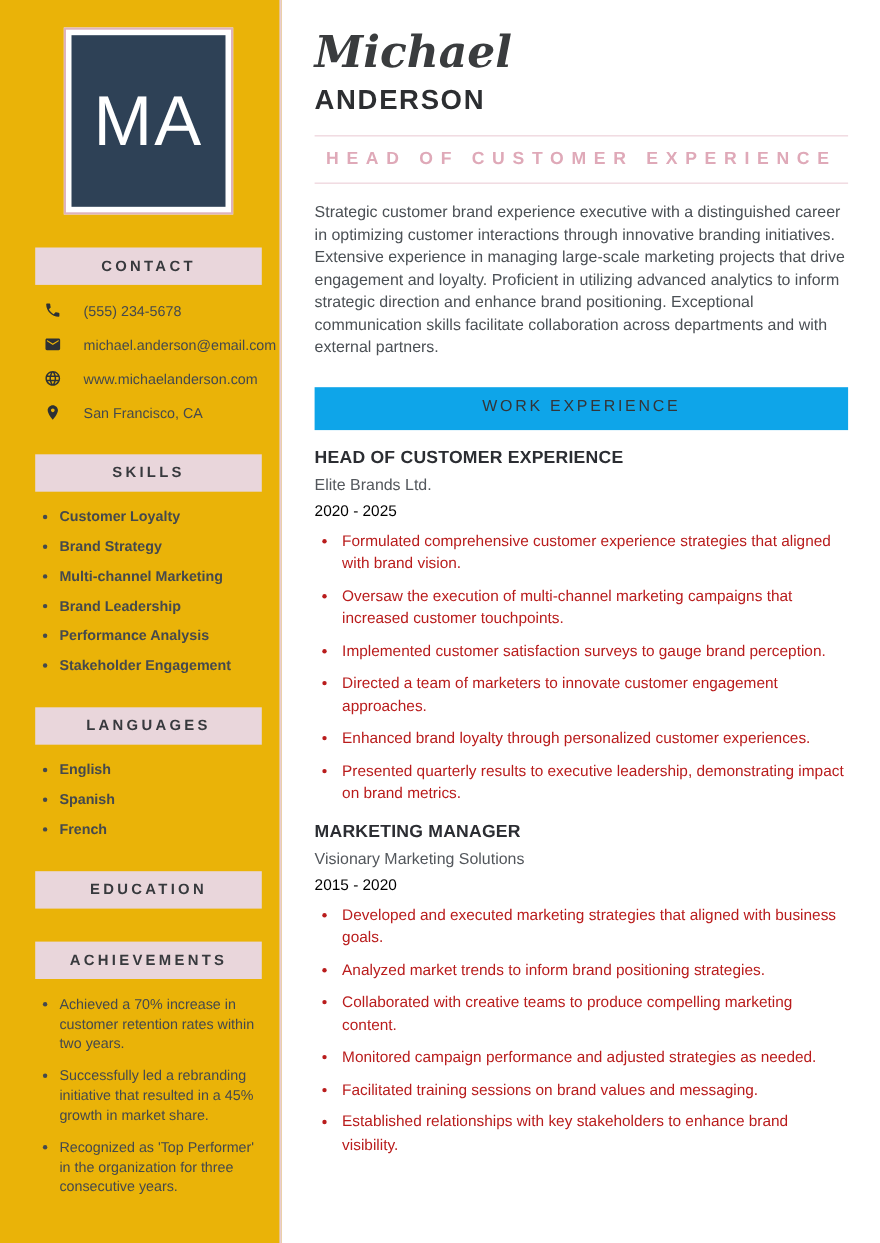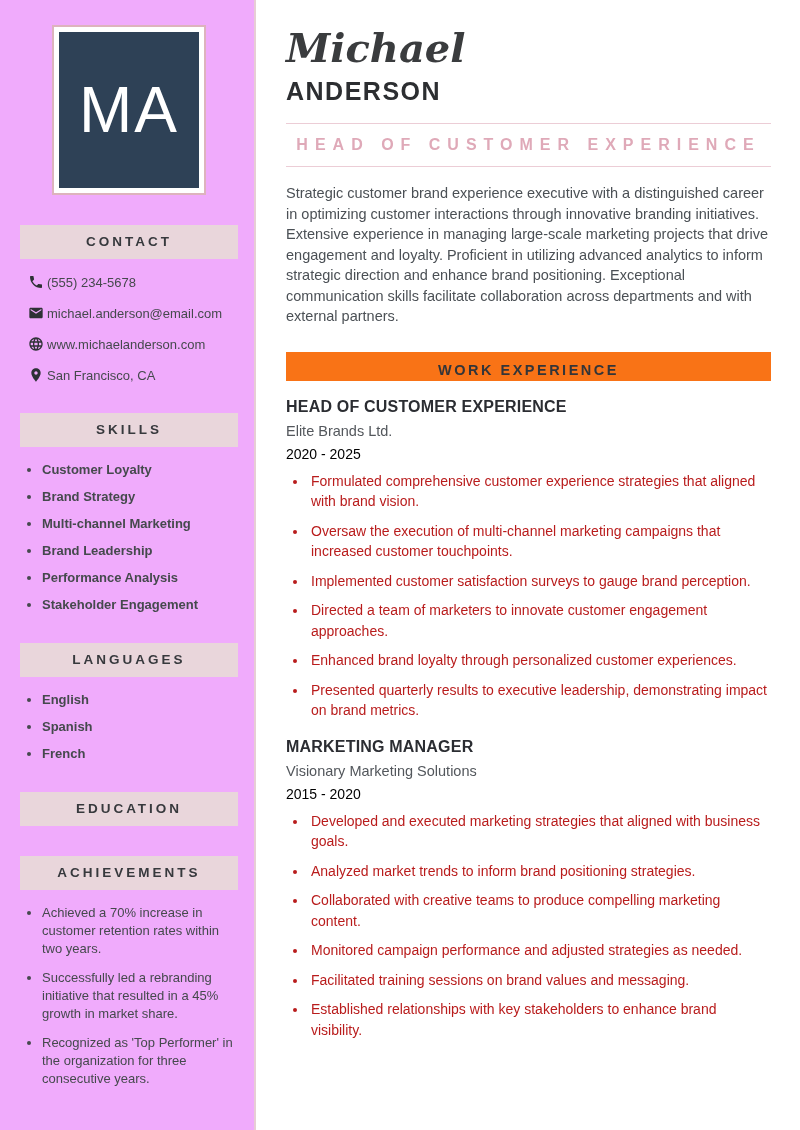--- a/index.html
+++ b/index.html
@@ -7,40 +7,40 @@
     width:800px;height:1130px;
     font-family:"Liberation Sans",sans-serif;
     background:#ffffff;
     -webkit-font-smoothing:antialiased;
   }
   .page{display:flex;width:800px;height:1130px;background:#ffffff;overflow:hidden;}
 
   
   .sidebar{
     width:256px;box-sizing:border-box;flex:0 0 256px;
-    background:#f0abfc;border-right:2px solid #e7cdd5;
-    padding:25px 16px 0 20px;
+    background:#eab308;border-right:2px solid #e7cdd5;
+    padding:25px 16px 0 32px;
   }
   .avatar{
     width:154px;height:170px;margin:0 auto;box-sizing:border-box;
     border:2px solid #ddb3bd;background:#ffffff;padding:5px;
   }
   .avatar-inner{
     width:100%;height:100%;background:#2e4156;color:#ffffff;
     display:flex;align-items:center;justify-content:center;
     font-size:64px;letter-spacing:2px;font-weight:400;
   }
   .side-section{margin-top:30px;}
   .side-band{
     background:#e9d6db;height:34px;line-height:34px;text-align:center;
     font-weight:bold;font-size:13.5px;letter-spacing:3px;color:#37393d;
   }
   .contact-list{list-style:none;margin:10px 0 0;padding:0;}
   .contact-item{
-    display:flex;align-items:center;gap:3px;
+    display:flex;align-items:center;gap:20px;
     margin:15px 0 15px 8px;font-size:13px;color:#45494d;
   }
   .cicon{width:16px;height:16px;flex:0 0 16px;color:#2d3135;display:inline-flex;}
   .cicon svg{width:16px;height:16px;fill:currentColor;}
   .dot-list{margin:14px 0 0;padding:0 0 0 22px;font-size:13px;color:#45494d;}
   .dot-list li{margin:10px 0;line-height:17px;font-weight:bold;}
   .edu-text{
     margin:15px 0 0;font-size:13px;font-weight:bold;line-height:18px;
     color:#2e3236;letter-spacing:0.2px;
   }
@@ -56,22 +56,22 @@
   .last-name{
     font-size:25px;font-weight:bold;letter-spacing:1.5px;color:#2c2e31;margin-top:3px;
   }
   .title-banner{
     margin-top:17px;border-top:1px solid #eccdd6;border-bottom:1px solid #eccdd6;
     padding:12px 0;text-align:center;
   }
   .headline{color:#dfa9b8;font-weight:bold;font-size:16px;letter-spacing:7px;}
   .summary{margin:16px 0 0;font-size:14.5px;line-height:20.5px;color:#4b5055;}
   .work-band{
-    margin-top:25px;background:#f97316;height:29px;line-height:36px;text-align:center;
-    font-weight:bold;font-size:14.5px;letter-spacing:2.5px;color:#333539;
+    margin-top:25px;background:#0ea5e9;height:39px;line-height:36px;text-align:center;
+    font-weight:normal;font-size:14.5px;letter-spacing:2.5px;color:#333539;
   }
   .job-role{margin:17px 0 0;font-size:16px;font-weight:bold;color:#2b2d32;letter-spacing:0.2px;}
   .job-company{margin-top:7px;font-size:14.5px;color:#53575c;}
   .job-dates{margin-top:7px;font-size:14px;color:#000000;}
   .job-bullets{margin:9px 0 0;padding:0 0 0 22px;font-size:14px;color:#b91c1c;}
   .job-bullets li{margin:9px 0;line-height:20.5px;padding-left:3px;}
 </style>
 </head>
 <body>
 

